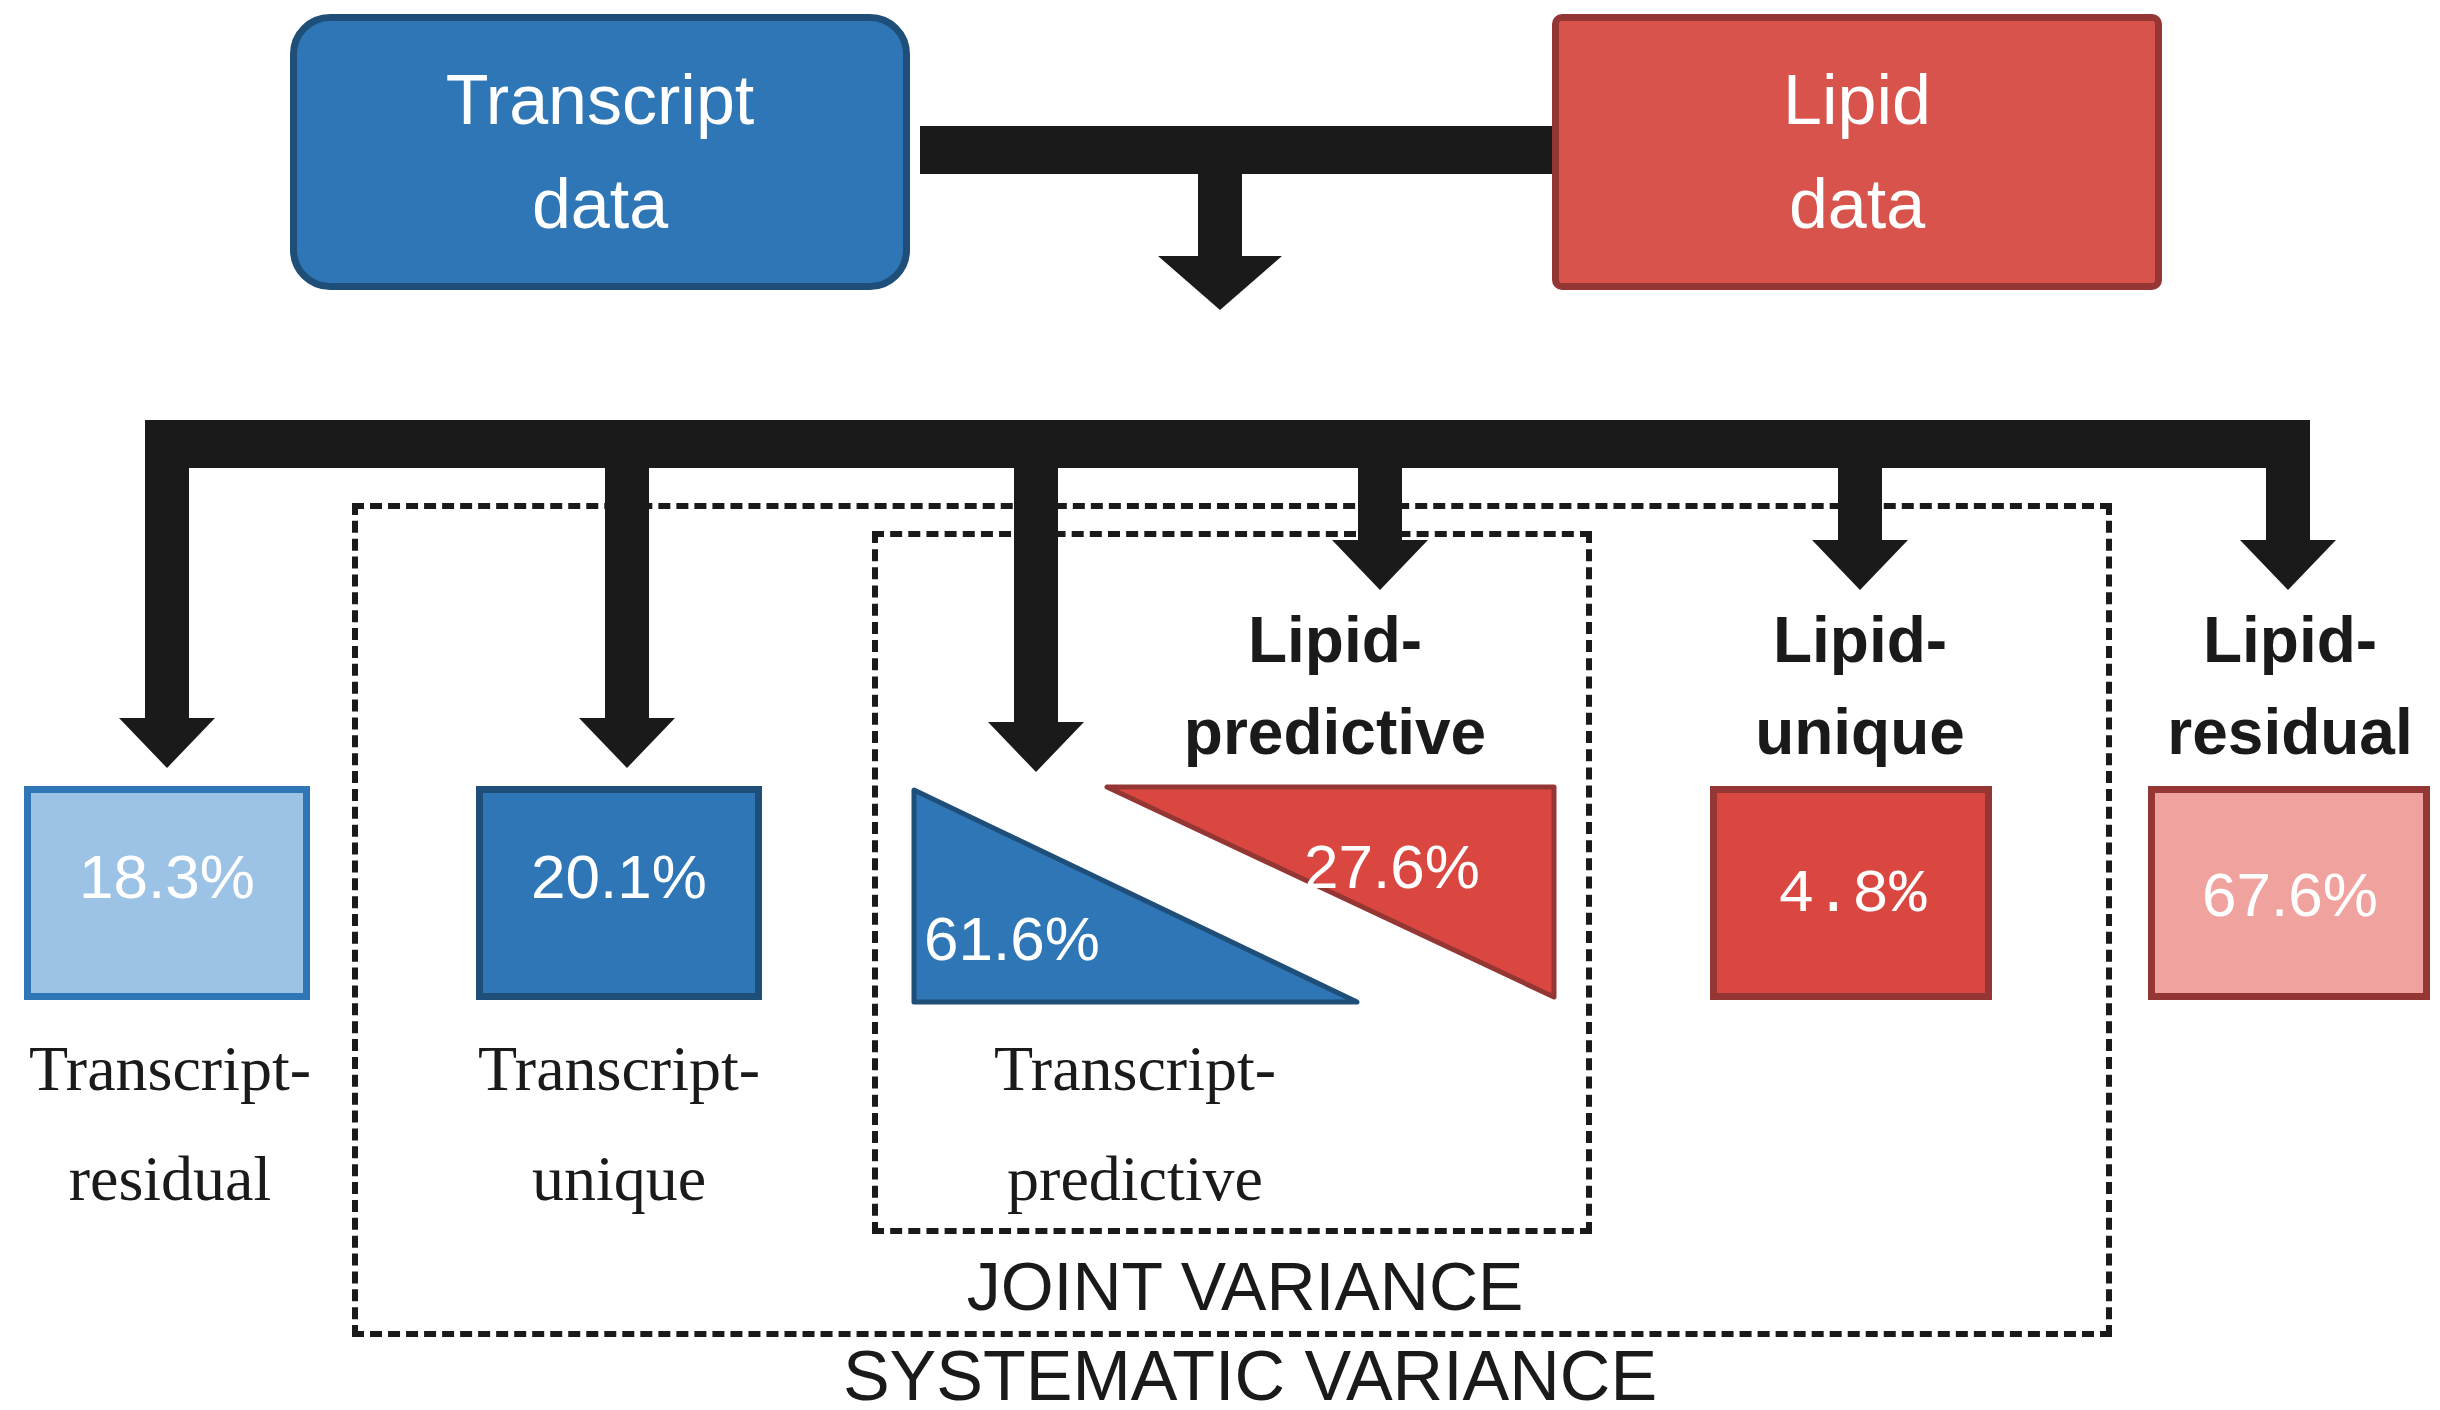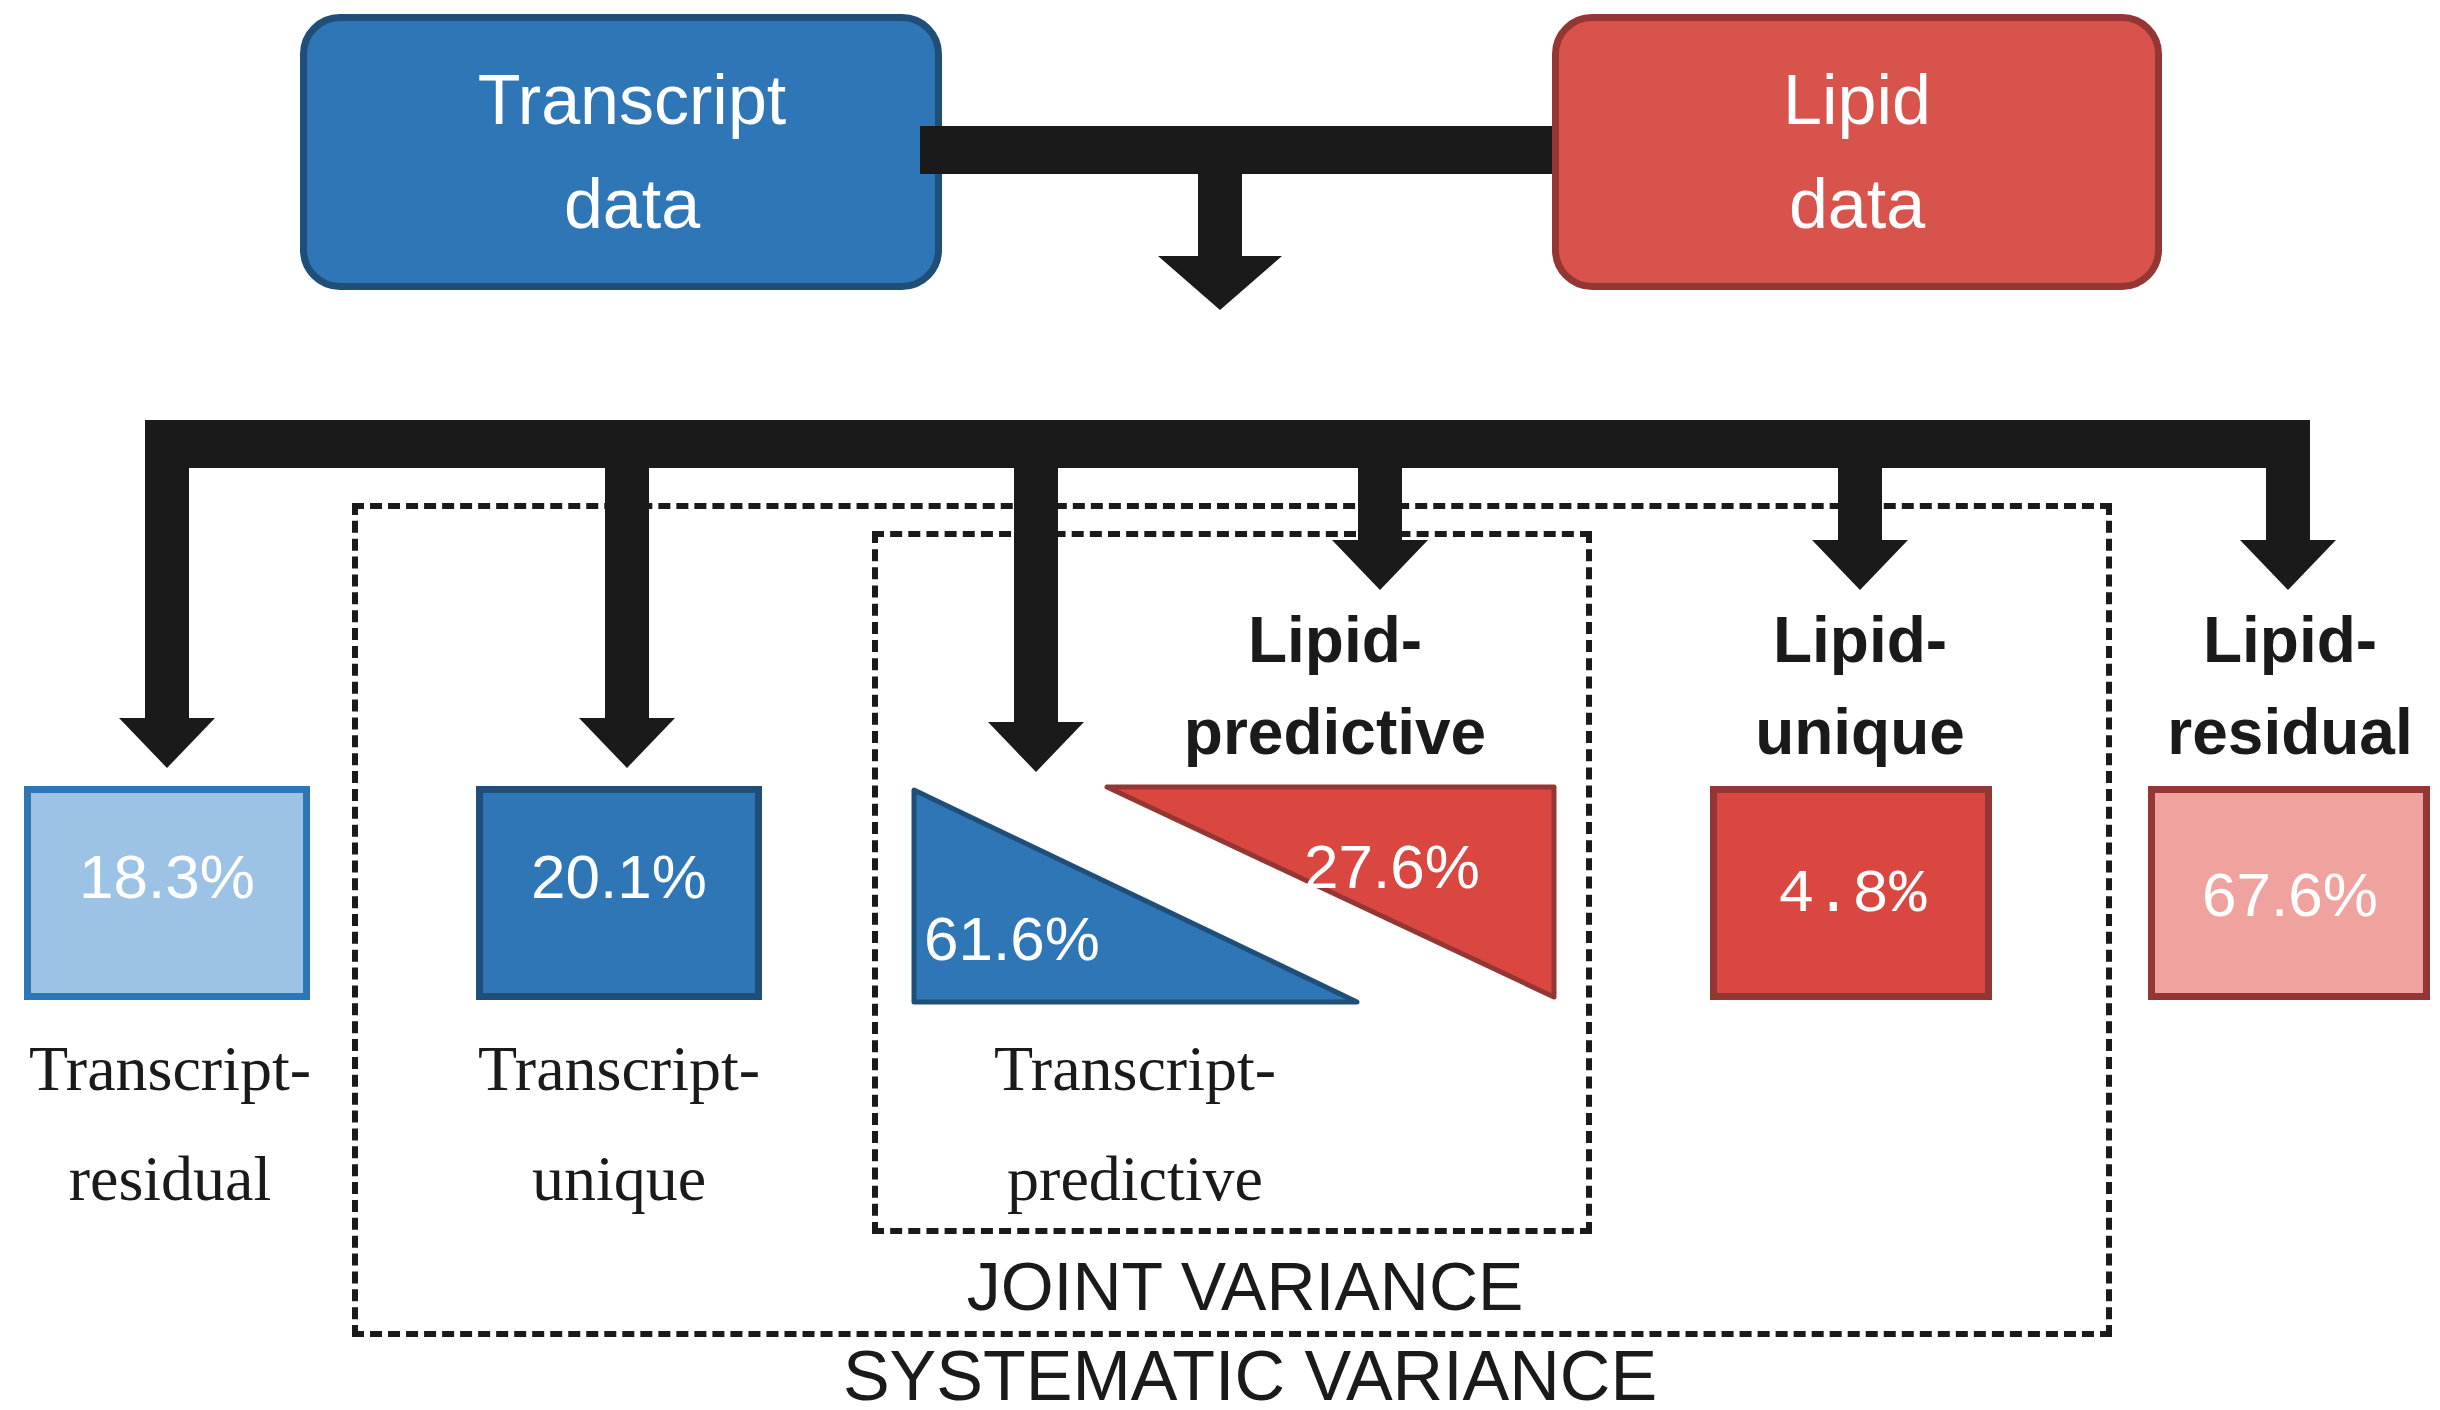--- a/index.html
+++ b/index.html
@@ -44,25 +44,25 @@
   .systematic{left:1250px;top:1336px;font-size:70px;}
 </style>
 </head>
 <body>
 
 <div class="stage">
 
   <div class="dashed" style="left:352px;top:503px;width:1748px;height:822px;"></div>
   <div class="dashed" style="left:872px;top:531px;width:708px;height:691px;"></div>
 
-  <div class="box-top blue" style="left:300px;width:606px;padding-left:22px;">
+  <div class="box-top blue" style="left:290px;width:606px;">
     <div>Transcript</div>
     <div>data</div>
   </div>
-  <div class="box-top red" style="left:1552px;width:596px;">
+  <div class="box-top red" style="left:1552px;width:596px;border-radius:10px;">
     <div>Lipid</div>
     <div>data</div>
   </div>
 
   <div class="bar" style="left:920px;top:126px;width:632px;height:48px;"></div>
   <div class="stem" style="left:1198px;top:130px;height:128px;"></div>
   <div class="ahead big" style="left:1158px;top:256px;"></div>
 
 
   <div class="bar" style="left:145px;top:420px;width:2165px;height:48px;"></div>

